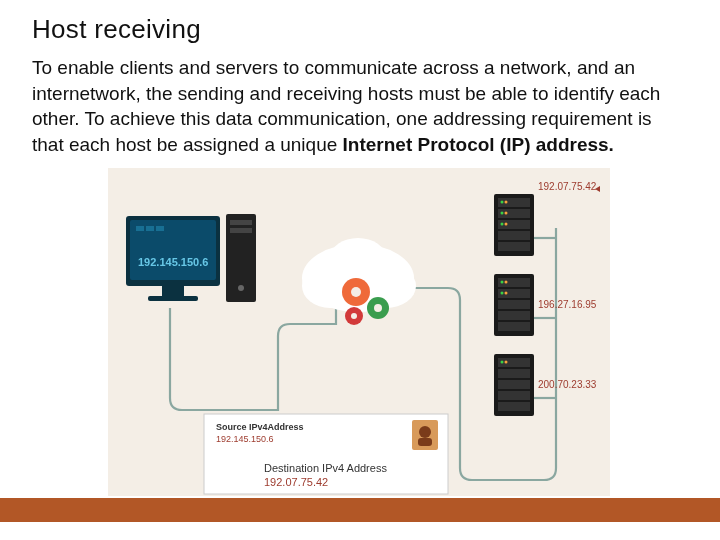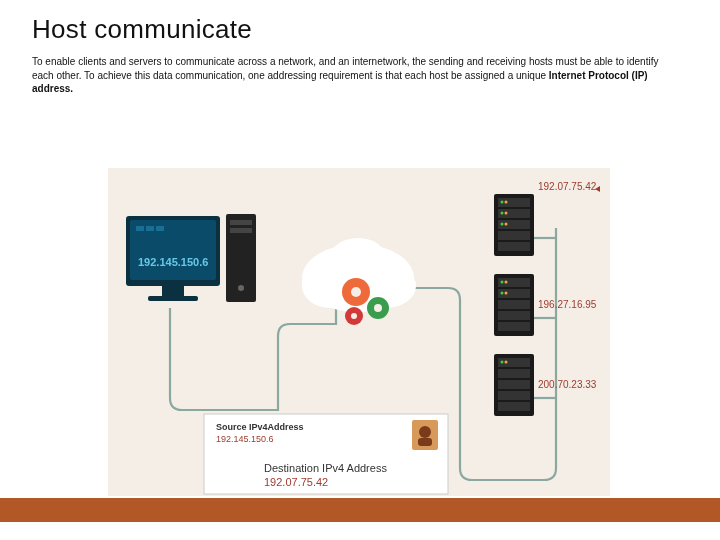--- a/index.html
+++ b/index.html
@@ -1,19 +1,19 @@
 <!DOCTYPE html>
 <html><head>
 <meta charset="utf-8">
 <style>
   * { box-sizing: border-box; margin: 0; padding: 0; }
   body { font-family: Arial, Helvetica, sans-serif; width: 720px; height: 540px; background: #fff; position: relative; overflow: hidden; }
   .slide { width: 720px; height: 540px; position: relative; }
   .title { font-size: 26px; font-weight: 400; color: #111; padding: 14px 0 6px 32px; letter-spacing: 0.3px; }
-  .body-text { font-size: 10px; line-height: 1.35; color: #111; padding: 4px 40px 0 32px; }
+  .body-text { font-size: 19px; line-height: 1.35; color: #111; padding: 4px 40px 0 32px; }
   .body-text b { font-weight: 700; }
   .diagram-wrap { position: absolute; left: 108px; top: 168px; width: 502px; height: 328px; background: #f4eee6; }
   .footer-bar { position: absolute; left: 0; bottom: 18px; width: 720px; height: 24px; background: #b25726; }
   svg { display: block; }
   .pc-screen { fill: #0b4b6a; }
   .pc-bezel { fill: #0b3140; }
   .tower   { fill: #222; }
   .server-rack { fill: #1a1a1a; }
   .server-slot { fill: #333; }
   .led-g { fill: #3bd145; }
@@ -26,21 +26,21 @@
   .wire { fill: none; stroke: #8aa7a0; stroke-width: 2.2; }
   .cloud { fill: #fff; }
   .envelope { fill: #fff; stroke: #ccc; stroke-width: 1; }
   .stamp { fill: #d89a5a; }
   .pc-ip { font: 600 11px/1 Arial; fill: #67c7e6; }
 </style>
 </head>
 <body>
 
 <div class="slide">
-  <h1 class="title">Host communicate</h1>
+  <h1 class="title">Host receiving</h1>
   <p class="body-text">
     <span>To enable clients and servers to communicate across a network, and an internetwork, the sending and receiving hosts must be able to identify each other. To achieve this data communication, one addressing requirement is that each host be assigned a unique </span><b>Internet Protocol (IP) address.</b>
   </p>
 
   <div class="diagram-wrap">
     <svg width="502" height="328" viewBox="0 0 502 328">
 
       <path class="wire" d="M 62 140 L 62 230 Q 62 242 74 242 L 170 242 L 170 168 Q 170 156 182 156 L 228 156 L 228 130"></path>
       <path class="wire" d="M 296 120 L 340 120 Q 352 120 352 132 L 352 300 Q 352 312 364 312 L 436 312 Q 448 312 448 300 L 448 60"></path>
       <line class="wire" x1="448" y1="70" x2="426" y2="70"></line>

